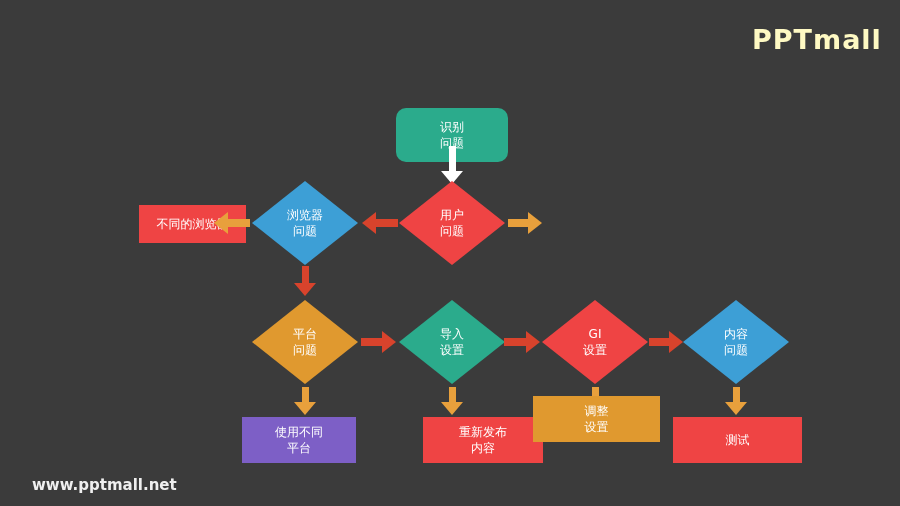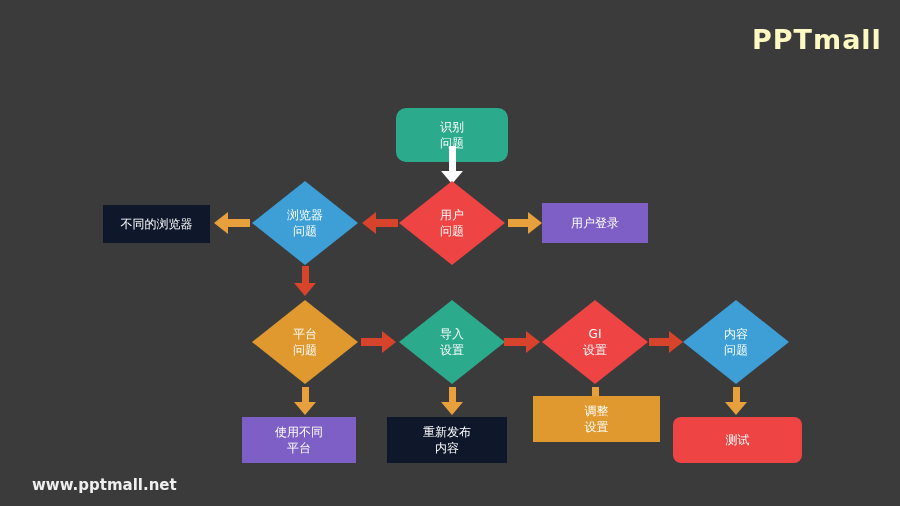--- a/index.html
+++ b/index.html
@@ -11,21 +11,21 @@
   .node{
     position:absolute;display:flex;align-items:center;justify-content:center;
     color:#fff;font-size:12px;line-height:1.35;text-align:center;
     white-space:pre-line;
   }
   .rounded{border-radius:10px;}
   .diamond{clip-path:polygon(50% 0,100% 50%,50% 100%,0 50%);}
   .bg-teal{background:#2bab8c;}
   .bg-green{background:#ef4444;}
   .bg-blue{background:#3d9fd6;}
-  .bg-red{background:#0f172a;}
+  .bg-red{background:#ef4444;margin-left:36px;}
   .bg-purple{background:#7d5fc6;}
   .bg-orange{background:#e0992f;}
   .arrow{position:absolute;display:flex;}
   .arrow.h{align-items:center;height:22px;}
   .arrow.v{flex-direction:column;align-items:center;width:22px;}
   .arrow-red{--c:#d8432c;}
   .arrow-orange{--c:#e8a03c;}
   .arrow-white{--c:#ffffff;}
   .stem-h{height:8px;flex:1;background:var(--c);}
   .stem-v{width:7px;flex:1;background:var(--c);}
@@ -55,21 +55,20 @@
   <div class="arrow v arrow-white" style="left:441px;top:146px;height:38px;">
     <div class="stem-v"></div>
     <div class="head-down"></div>
   </div>
 
   <div class="node bg-red" style="left:103px;top:205px;width:107px;height:38px;">不同的浏览器</div>
   <div class="node diamond bg-blue" style="left:252px;top:181px;width:106px;height:84px;">浏览器
 问题</div>
   <div class="node diamond bg-green" style="left:399px;top:181px;width:106px;height:84px;">用户
 问题</div>
-  <div class="node bg-purple" style="left:542px;top:203px;width:106px;height:40px;">用户登录</div>
 
   <div class="arrow h arrow-orange" style="left:214px;top:212px;width:36px;">
     <div class="head-left"></div>
     <div class="stem-h"></div>
   </div>
   <div class="arrow h arrow-red" style="left:362px;top:212px;width:36px;">
     <div class="head-left"></div>
     <div class="stem-h"></div>
   </div>
   <div class="arrow h arrow-orange" style="left:508px;top:212px;width:34px;">
@@ -120,15 +119,15 @@
     <div class="stem-v"></div>
     <div class="head-down"></div>
   </div>
 
   <div class="node bg-purple" style="left:242px;top:417px;width:114px;height:46px;">使用不同
 平台</div>
   <div class="node bg-red" style="left:387px;top:417px;width:120px;height:46px;">重新发布
 内容</div>
   <div class="node bg-orange" style="left:533px;top:396px;width:127px;height:46px;">调整
 设置</div>
-  <div class="node bg-green" style="left:673px;top:417px;width:129px;height:46px;border-radius:8px;">测试</div>
+  <div class="node bg-green" style="left:673px;top:417px;width:129px;height:46px;">测试</div>
 
 </div>
 
 </body></html>

